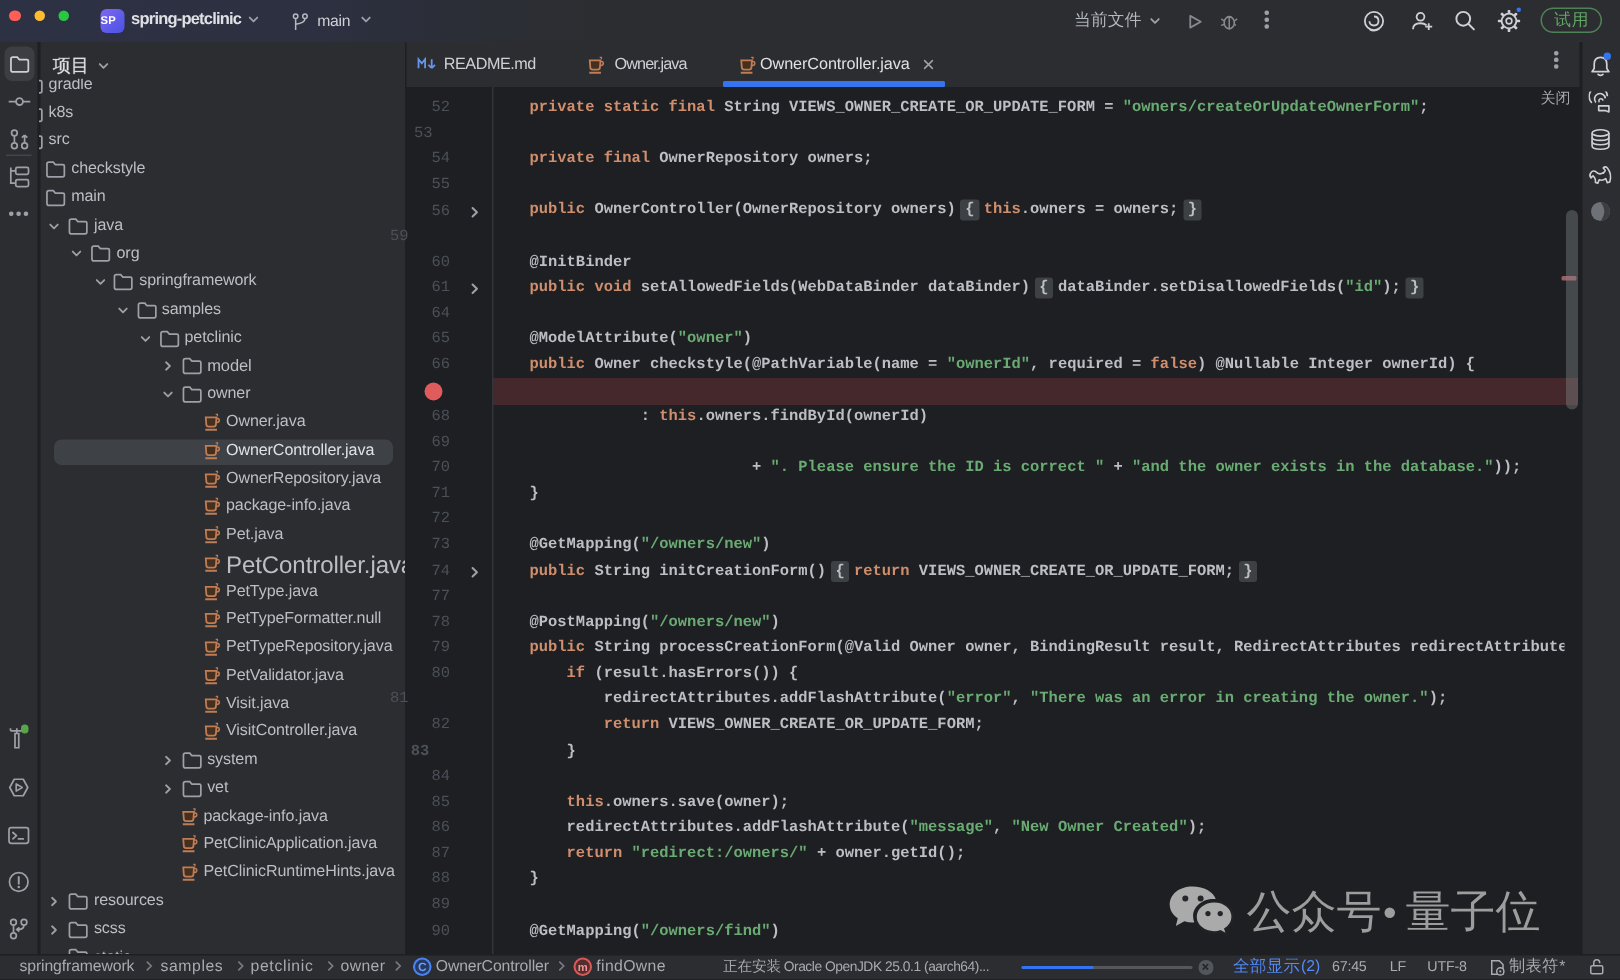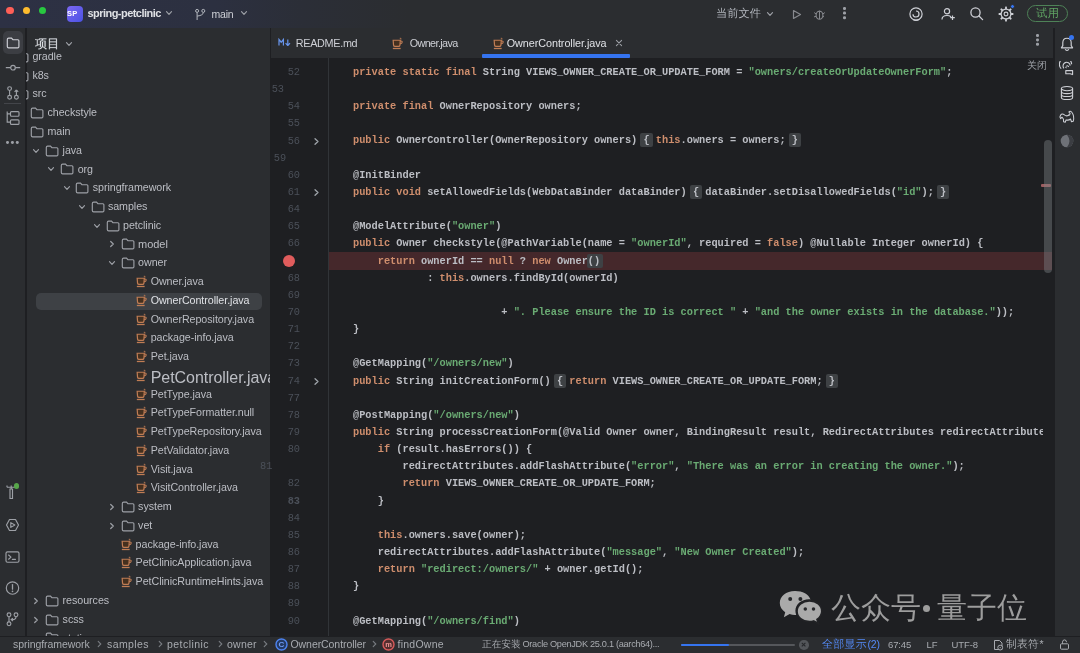--- a/index.html
+++ b/index.html
@@ -504,45 +504,45 @@
 <div style="position:absolute;left:613.5px;top:37.5px;">
       <svg width="10" height="10" viewBox="0 0 10 10" fill="none">
         <path d="M2.4 2.4 L7.6 7.6 M7.6 2.4 L2.4 7.6" stroke="#9DA0A6" stroke-width="1.05" stroke-linecap="round"></path>
       </svg>
     </div>
 <div class="abs" style="left:482px;top:54.4px;width:148px;height:3.2px;background:#3574F0;border-radius:1px"></div>
 <div class="abs" style="left:1036px;top:38px;width:2.6px;height:2.6px;border-radius:50%;background:#9DA0A6;box-shadow:0 4.4px 0 #9DA0A6,0 8.8px 0 #9DA0A6;transform:translateY(-4px)"></div>
 <div class="abs" style="left:328px;top:252.4px;width:724px;height:17.2px;background:#45282B"></div>
 <div class="abs" style="left:327.5px;top:57.5px;width:1px;height:578.5px;background:#313438"></div>
 <div class="abs mono" style="left:260px;top:63.9px;width:40px;text-align:right;color:#4B5059;font-weight:normal">52</div>
-<div class="abs mono" style="left:244px;top:81.0px;width:40px;text-align:right;color:#4B5059;font-weight:normal">53</div>
+<div class="abs mono" style="left:276px;top:81.0px;width:40px;color:#4B5059;font-weight:normal">53</div>
 <div class="abs mono" style="left:260px;top:98.2px;width:40px;text-align:right;color:#4B5059;font-weight:normal">54</div>
 <div class="abs mono" style="left:260px;top:115.3px;width:40px;text-align:right;color:#4B5059;font-weight:normal">55</div>
 <div class="abs mono" style="left:260px;top:132.5px;width:40px;text-align:right;color:#4B5059;font-weight:normal">56</div>
-<div class="abs mono" style="left:260px;top:149.6px;width:40px;text-align:center;color:#4B5059;font-weight:normal">59</div>
+<div class="abs mono" style="left:260px;top:149.6px;width:40px;text-align:left;color:#4B5059;font-weight:normal">59</div>
 <div class="abs mono" style="left:260px;top:166.8px;width:40px;text-align:right;color:#4B5059;font-weight:normal">60</div>
 <div class="abs mono" style="left:260px;top:183.9px;width:40px;text-align:right;color:#4B5059;font-weight:normal">61</div>
 <div class="abs mono" style="left:260px;top:201.1px;width:40px;text-align:right;color:#4B5059;font-weight:normal">64</div>
 <div class="abs mono" style="left:260px;top:218.2px;width:40px;text-align:right;color:#4B5059;font-weight:normal">65</div>
 <div class="abs mono" style="left:260px;top:235.3px;width:40px;text-align:right;color:#4B5059;font-weight:normal">66</div>
 <div class="abs" style="left:282.6px;top:254.7px;width:12.6px;height:12.6px;border-radius:50%;background:#E05C5C"></div>
 <div class="abs mono" style="left:260px;top:269.6px;width:40px;text-align:right;color:#4B5059;font-weight:normal">68</div>
 <div class="abs mono" style="left:260px;top:286.8px;width:40px;text-align:right;color:#4B5059;font-weight:normal">69</div>
 <div class="abs mono" style="left:260px;top:303.9px;width:40px;text-align:right;color:#4B5059;font-weight:normal">70</div>
 <div class="abs mono" style="left:260px;top:321.1px;width:40px;text-align:right;color:#4B5059;font-weight:normal">71</div>
 <div class="abs mono" style="left:260px;top:338.2px;width:40px;text-align:right;color:#4B5059;font-weight:normal">72</div>
 <div class="abs mono" style="left:260px;top:355.4px;width:40px;text-align:right;color:#4B5059;font-weight:normal">73</div>
 <div class="abs mono" style="left:260px;top:372.5px;width:40px;text-align:right;color:#4B5059;font-weight:normal">74</div>
 <div class="abs mono" style="left:260px;top:389.7px;width:40px;text-align:right;color:#4B5059;font-weight:normal">77</div>
 <div class="abs mono" style="left:260px;top:406.8px;width:40px;text-align:right;color:#4B5059;font-weight:normal">78</div>
 <div class="abs mono" style="left:260px;top:423.9px;width:40px;text-align:right;color:#4B5059;font-weight:normal">79</div>
 <div class="abs mono" style="left:260px;top:441.1px;width:40px;text-align:right;color:#4B5059;font-weight:normal">80</div>
 <div class="abs mono" style="left:260px;top:458.2px;width:40px;text-align:left;color:#4B5059;font-weight:normal">81</div>
 <div class="abs mono" style="left:260px;top:475.4px;width:40px;text-align:right;color:#4B5059;font-weight:normal">82</div>
-<div class="abs mono" style="left:260px;top:492.5px;width:40px;text-align:right;color:#4B5059;font-weight:bold">83</div>
+<div class="abs mono" style="left:260px;top:492.5px;width:40px;text-align:center;color:#4B5059;font-weight:bold">83</div>
 <div class="abs mono" style="left:260px;top:509.7px;width:40px;text-align:right;color:#4B5059;font-weight:normal">84</div>
 <div class="abs mono" style="left:260px;top:526.8px;width:40px;text-align:right;color:#4B5059;font-weight:normal">85</div>
 <div class="abs mono" style="left:260px;top:544.0px;width:40px;text-align:right;color:#4B5059;font-weight:normal">86</div>
 <div class="abs mono" style="left:260px;top:561.1px;width:40px;text-align:right;color:#4B5059;font-weight:normal">87</div>
 <div class="abs mono" style="left:260px;top:578.2px;width:40px;text-align:right;color:#4B5059;font-weight:normal">88</div>
 <div class="abs mono" style="left:260px;top:595.4px;width:40px;text-align:right;color:#4B5059;font-weight:normal">89</div>
 <div class="abs mono" style="left:260px;top:612.5px;width:40px;text-align:right;color:#4B5059;font-weight:normal">90</div>
 <div style="position:absolute;left:311.5px;top:136.5px;">
       <svg width="9" height="9" viewBox="0 0 8 8" fill="none">
         <path d="M2.7 1.5 L5.3 4 L2.7 6.5" stroke="#9DA2A8" stroke-width="1.2" stroke-linecap="round" stroke-linejoin="round"></path>
@@ -559,21 +559,20 @@
       </svg>
     </div>
 <div class="abs" style="left:271px;top:57.5px;width:772px;height:578.5px;overflow:hidden">
 <div class="abs mono" style="left:57.3px;top:6.40px"><span class="d">    </span><span class="k">private static final</span><span class="d"> String VIEWS_OWNER_CREATE_OR_UPDATE_FORM = </span><span class="s">"owners/createOrUpdateOwnerForm"</span><span class="d">;</span></div>
 <div class="abs mono" style="left:57.3px;top:40.69px"><span class="d">    </span><span class="k">private final</span><span class="d"> OwnerRepository owners;</span></div>
 <div class="abs mono" style="left:57.3px;top:74.98px"><span class="d">    </span><span class="k">public</span><span class="d"> OwnerController(OwnerRepository owners) </span><span class="d fb">{</span><span class="d"> </span><span class="k">this</span><span class="d">.owners = owners; </span><span class="d fb">}</span></div>
 <div class="abs mono" style="left:57.3px;top:109.27px"><span class="d">    </span><span class="d">@InitBinder</span></div>
 <div class="abs mono" style="left:57.3px;top:126.41px"><span class="d">    </span><span class="k">public void</span><span class="d"> setAllowedFields(WebDataBinder dataBinder) </span><span class="d fb">{</span><span class="d"> dataBinder.setDisallowedFields(</span><span class="s">"id"</span><span class="d">); </span><span class="d fb">}</span></div>
 <div class="abs mono" style="left:57.3px;top:160.71px"><span class="d">    </span><span class="d">@ModelAttribute(</span><span class="s">"owner"</span><span class="d">)</span></div>
 <div class="abs mono" style="left:57.3px;top:177.85px"><span class="d">    </span><span class="k">public</span><span class="d"> Owner checkstyle(@PathVariable(name = </span><span class="s">"ownerId"</span><span class="d">, required = </span><span class="k">false</span><span class="d">) @Nullable Integer ownerId) {</span></div>
-<div class="abs mono" style="left:57.3px;top:195.00px"><span class="d">        </span><span class="k">return</span><span class="d"> ownerId == </span><span class="k">null</span><span class="d"> ? </span><span class="k">new</span><span class="d"> Owner</span><span class="d fb2">()</span></div>
 <div class="abs mono" style="left:57.3px;top:212.14px"><span class="d">                </span><span class="d">: </span><span class="k">this</span><span class="d">.owners.findById(ownerId)</span></div>
 <div class="abs mono" style="left:57.3px;top:246.43px"><span class="d">                            </span><span class="d">+ </span><span class="s">". Please ensure the ID is correct "</span><span class="d"> + </span><span class="s">"and the owner exists in the database."</span><span class="d">));</span></div>
 <div class="abs mono" style="left:57.3px;top:263.57px"><span class="d">    </span><span class="d">}</span></div>
 <div class="abs mono" style="left:57.3px;top:297.86px"><span class="d">    </span><span class="d">@GetMapping(</span><span class="s">"/owners/new"</span><span class="d">)</span></div>
 <div class="abs mono" style="left:57.3px;top:315.01px"><span class="d">    </span><span class="k">public</span><span class="d"> String initCreationForm() </span><span class="d fb">{</span><span class="d"> </span><span class="k">return</span><span class="d"> VIEWS_OWNER_CREATE_OR_UPDATE_FORM; </span><span class="d fb">}</span></div>
 <div class="abs mono" style="left:57.3px;top:349.30px"><span class="d">    </span><span class="d">@PostMapping(</span><span class="s">"/owners/new"</span><span class="d">)</span></div>
 <div class="abs mono" style="left:57.3px;top:366.44px"><span class="d">    </span><span class="k">public</span><span class="d"> String processCreationForm(@Valid Owner owner, BindingResult result, RedirectAttributes redirectAttributes) {</span></div>
 <div class="abs mono" style="left:57.3px;top:383.59px"><span class="d">        </span><span class="k">if</span><span class="d"> (result.hasErrors()) {</span></div>
 <div class="abs mono" style="left:57.3px;top:400.73px"><span class="d">            </span><span class="d">redirectAttributes.addFlashAttribute(</span><span class="s">"error"</span><span class="d">, </span><span class="s">"There was an error in creating the owner."</span><span class="d">);</span></div>
 <div class="abs mono" style="left:57.3px;top:417.88px"><span class="d">            </span><span class="k">return</span><span class="d"> VIEWS_OWNER_CREATE_OR_UPDATE_FORM;</span></div>

